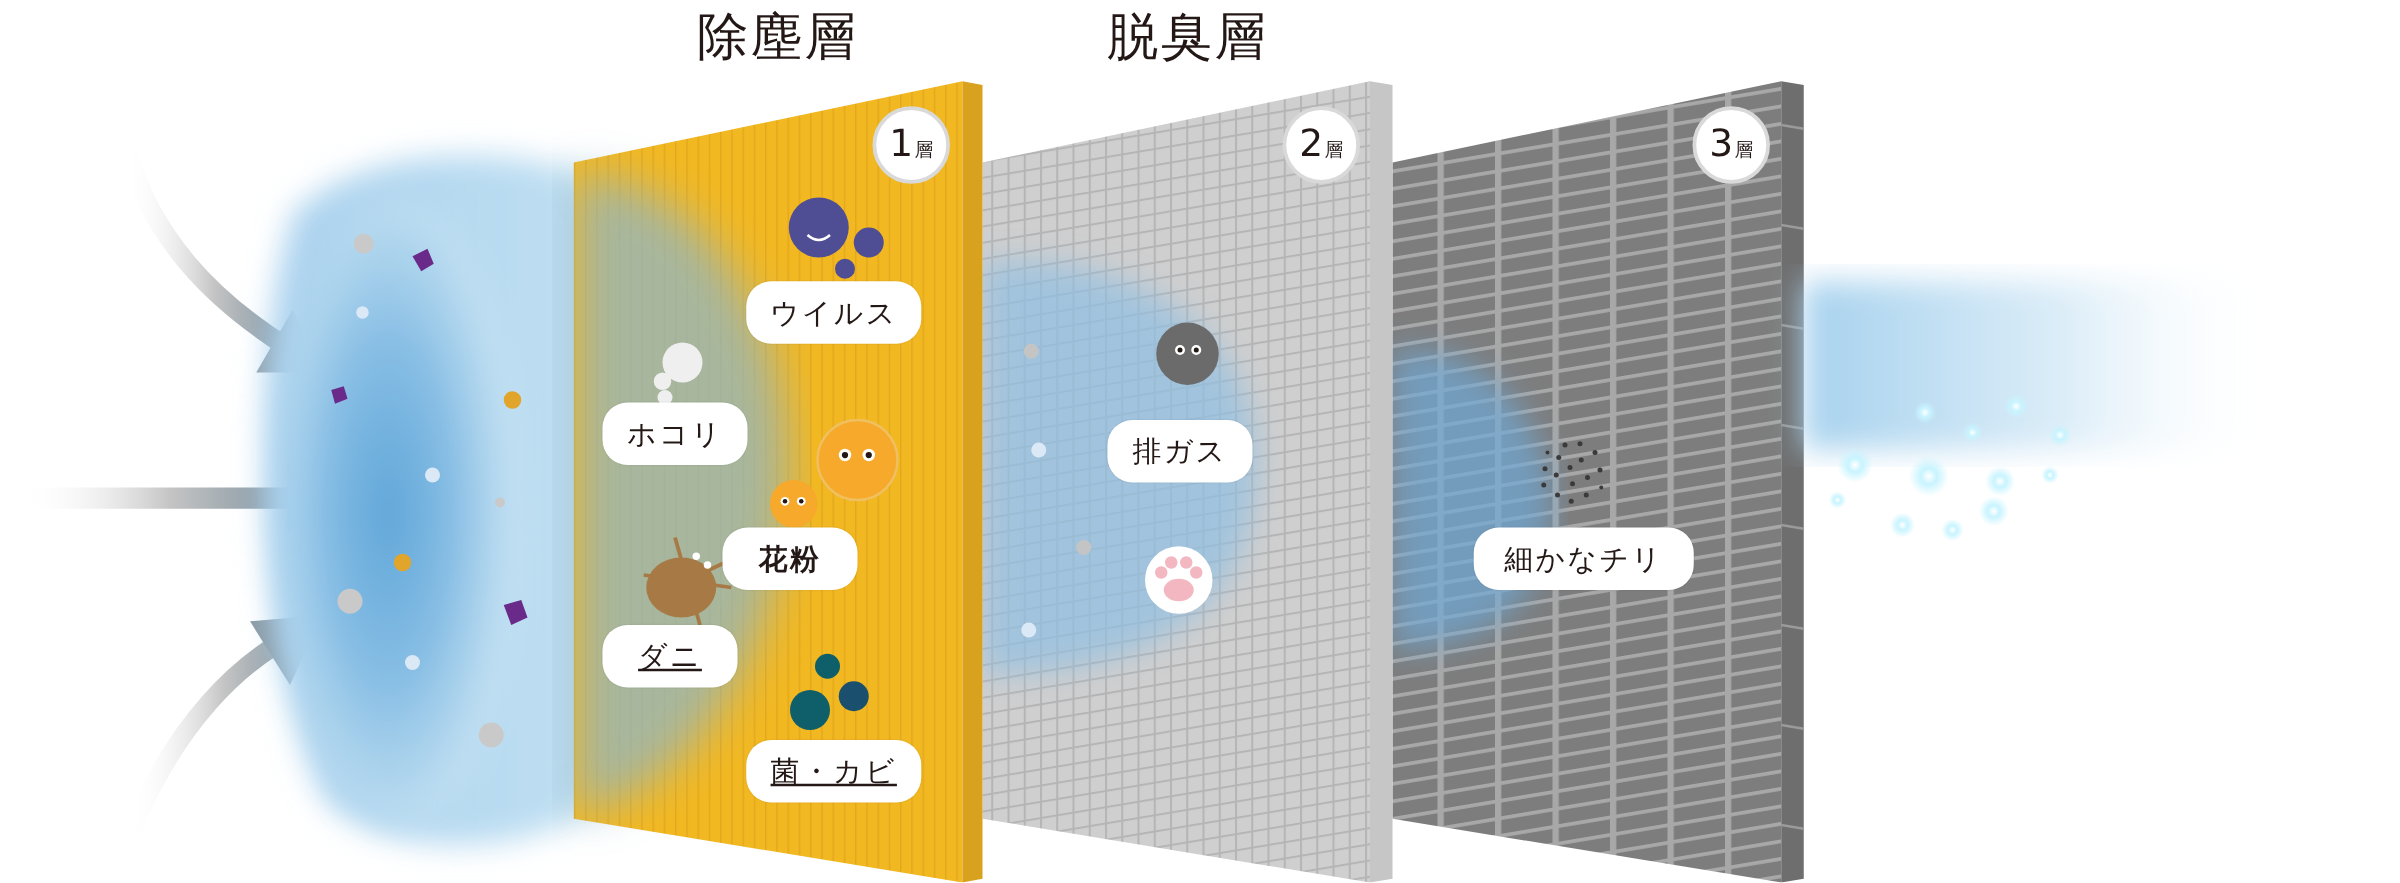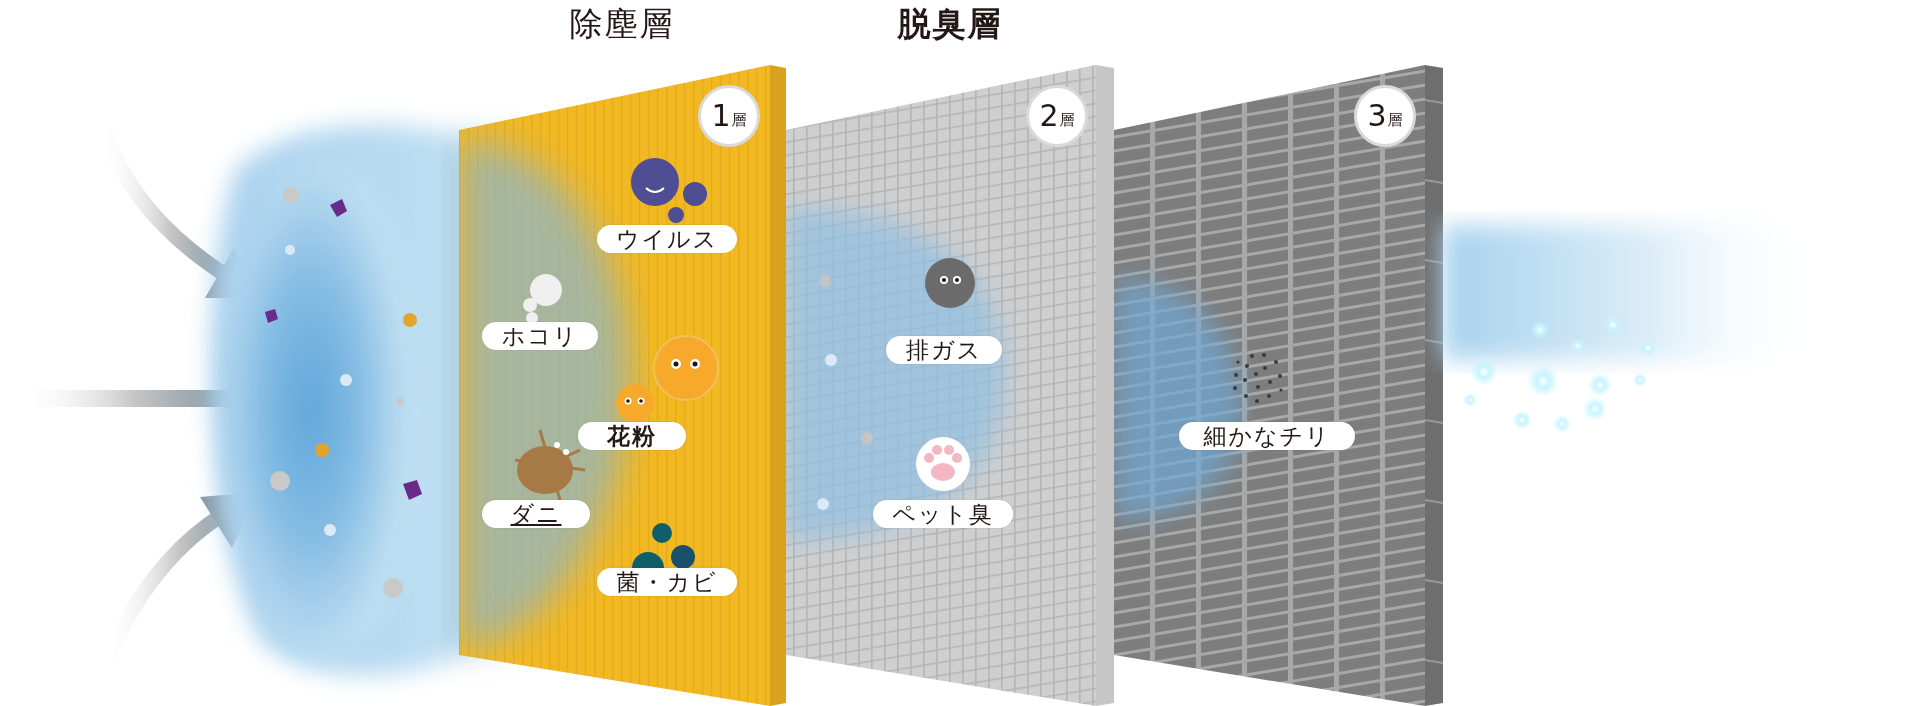--- a/index.html
+++ b/index.html
@@ -1,27 +1,27 @@
 <!DOCTYPE html>
 <html><head>
 <meta charset="utf-8">
 <style>
   html, body { margin:0; padding:0; background:#ffffff; }
   body { width:1920px; height:706px; position:relative; overflow:hidden;
          font-family:"DejaVu Sans", "Liberation Sans", sans-serif; }
   .stage { position:absolute; left:0; top:0; width:1920px; height:706px; }
   svg.art { position:absolute; left:0; top:0; }
-  .title { position:absolute; top:2px; font-size:33px; color:#231815; letter-spacing:2px;
+  .title { position:absolute; top:2px; font-size:41px; color:#231815; letter-spacing:2px;
            white-space:nowrap; transform:translateX(-50%); font-weight:300; }
   .badge { position:absolute; width:62px; height:62px; border-radius:50%; background:#fff;
            border:3px solid #d9d9d9; box-sizing:border-box; display:flex; align-items:center;
            justify-content:center; color:#231815; }
   .badge .num { font-size:30px; line-height:1; }
   .badge .unit { font-size:15px; margin-left:1px; margin-top:8px; }
-  .pill { position:absolute; height:28px; border-radius:20px; background:#fff;
+  .pill { position:absolute; height:50px; border-radius:20px; background:#fff;
           display:flex; align-items:center; justify-content:center; font-size:23px;
           color:#231815; letter-spacing:2px; white-space:nowrap;
           box-shadow:0 0 0 1px rgba(0,0,0,0.03); }
 </style>
 </head>
 <body>
 
 <div class="stage">
 
 <svg class="art" width="1920" height="706" viewBox="0 0 1920 706">
@@ -228,39 +228,38 @@
         <circle cx="1235" cy="388" r="2"></circle>
     <circle cx="1258" cy="387" r="2"></circle>
         <circle cx="1281" cy="390" r="1.6"></circle>
         <circle cx="1246" cy="396" r="2"></circle>
     <circle cx="1269" cy="396" r="2"></circle>
         <circle cx="1257" cy="401" r="2"></circle>
   </g>
 </svg>
 
 <div class="title" style="left:622px;">除塵層</div>
-<div class="title" style="left:950px;font-weight:bold;">脱臭層</div>
+<div class="title" style="left:950px;">脱臭層</div>
 
 <div class="badge" style="left:698px; top:85px;">
   <span class="num">1</span>
       <span class="unit">層</span>
 </div>
 <div class="badge" style="left:1026px; top:85px;">
   <span class="num">2</span>
       <span class="unit">層</span>
 </div>
 <div class="badge" style="left:1354px; top:85px;">
   <span class="num">3</span>
       <span class="unit">層</span>
 </div>
 
 <div class="pill" style="left:597px; top:225px; width:140px;">ウイルス</div>
 <div class="pill" style="left:482px; top:322px; width:116px;">ホコリ</div>
 <div class="pill" style="left:578px; top:422px; width:108px;font-weight:bold;">花粉</div>
 <div class="pill" style="left:482px; top:500px; width:108px;text-decoration:underline;">ダニ</div>
-<div class="pill" style="left:597px; top:568px; width:140px;">菌・カビ</div>
+<div class="pill" style="left:597px; top:592px; width:140px;text-decoration:underline;">菌・カビ</div>
 
 <div class="pill" style="left:886px; top:322px; width:116px;margin-top:14px;">排ガス</div>
-<div class="pill" style="left:873px; top:500px; width:140px;">ペット臭</div>
 
 <div class="pill" style="left:1179px; top:422px; width:176px;">細かなチリ</div>
 
 </div>
 
 </body></html>

